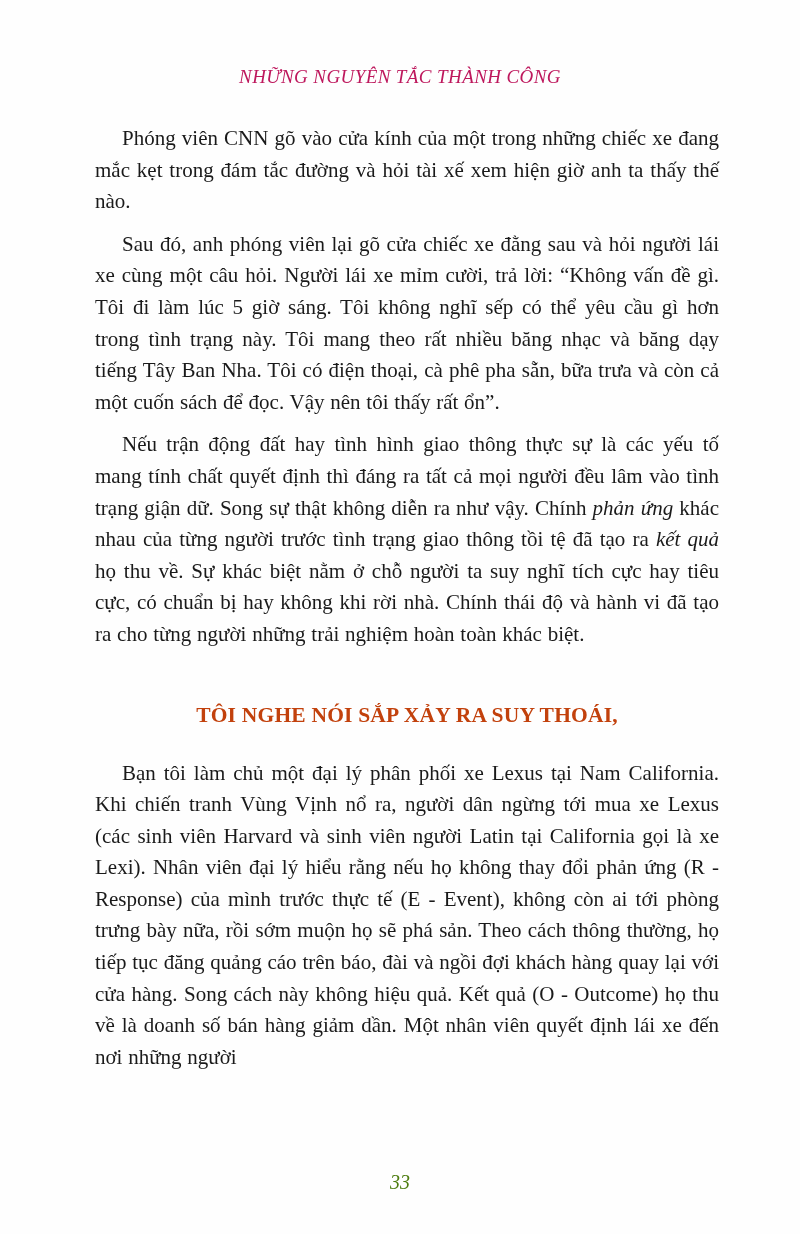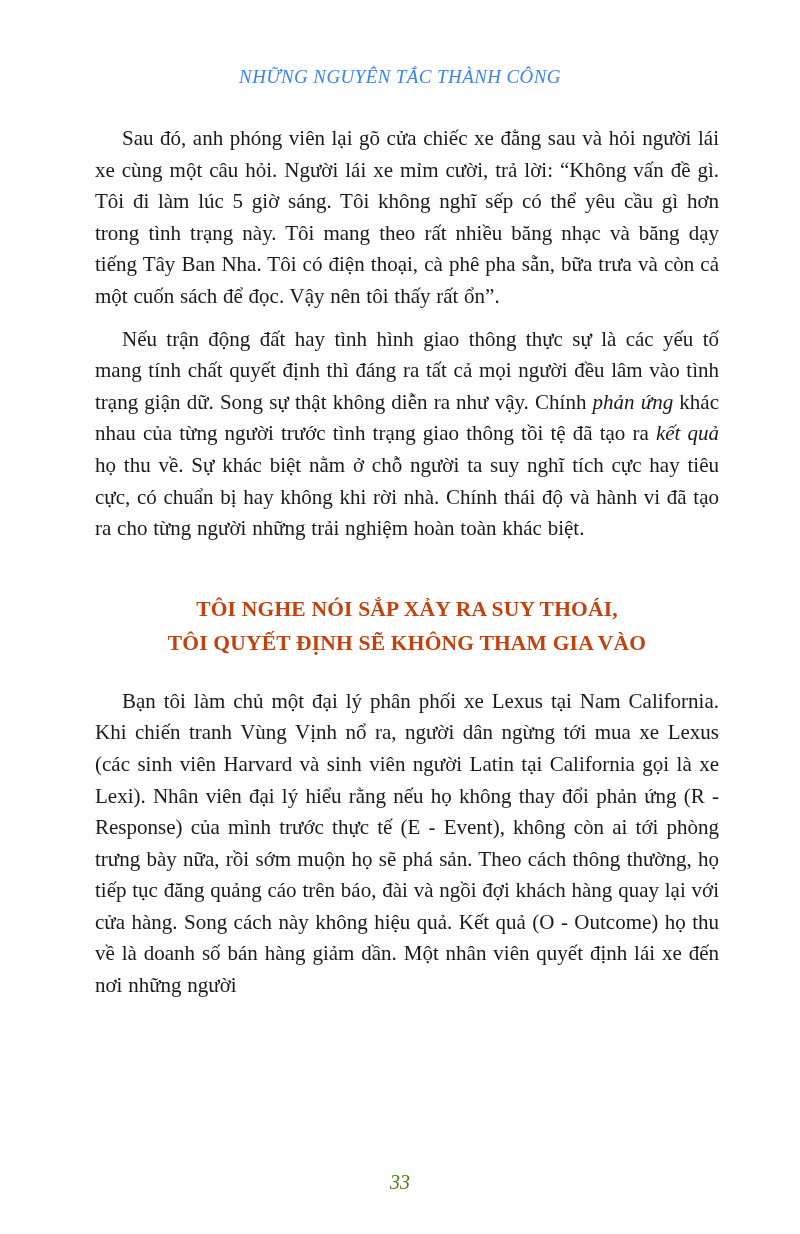--- a/index.html
+++ b/index.html
@@ -18,21 +18,21 @@
   }
   .running-head {
     position: absolute;
     top: 66px;
     left: 0;
     width: 100%;
     text-align: center;
     font-style: italic;
     font-size: 19px;
     letter-spacing: 0.4px;
-    color: #3b82f6;
+    color: #be185d;
   }
   .content {
     position: absolute;
     top: 123px;
     left: 95px;
     width: 624px;
   }
   .para {
     margin: 0 0 11px 0;
     font-size: 21px;
@@ -70,27 +70,27 @@
 </head>
 <body>
 
 <div class="page">
 
   <div class="running-head">NHỮNG NGUYÊN TẮC THÀNH CÔNG</div>
 
   <div class="content">
 
     <section>
+        <p class="para"><span>Phóng viên CNN gõ vào cửa kính của một trong những chiếc xe đang mắc kẹt trong đám tắc đường và hỏi tài xế xem hiện giờ anh ta thấy thế nào.</span></p>
         <p class="para"><span>Sau đó, anh phóng viên lại gõ cửa chiếc xe đằng sau và hỏi người lái xe cùng một câu hỏi. Người lái xe mỉm cười, trả lời: “Không vấn đề gì. Tôi đi làm lúc 5 giờ sáng. Tôi không nghĩ sếp có thể yêu cầu gì hơn trong tình trạng này. Tôi mang theo rất nhiều băng nhạc và băng dạy tiếng Tây Ban Nha. Tôi có điện thoại, cà phê pha sẵn, bữa trưa và còn cả một cuốn sách để đọc. Vậy nên tôi thấy rất ổn”.</span></p>
         <p class="para"><span>Nếu trận động đất hay tình hình giao thông thực sự là các yếu tố mang tính chất quyết định thì đáng ra tất cả mọi người đều lâm vào tình trạng giận dữ. Song sự thật không diễn ra như vậy. Chính </span><em>phản ứng</em><span> khác nhau của từng người trước tình trạng giao thông tồi tệ đã tạo ra </span><em>kết quả</em><span> họ thu về. Sự khác biệt nằm ở chỗ người ta suy nghĩ tích cực hay tiêu cực, có chuẩn bị hay không khi rời nhà. Chính thái độ và hành vi đã tạo ra cho từng người những trải nghiệm hoàn toàn khác biệt.</span></p>
       </section>
 
     <h2 class="section-heading">
       <span class="heading-line">TÔI NGHE NÓI SẮP XẢY RA SUY THOÁI,</span>
-      <span class="heading-line">TÔI QUYẾT ĐỊNH SẼ KHÔNG THAM GIA VÀO</span>
     </h2>
 
     <section>
         <p class="para"><span>Bạn tôi làm chủ một đại lý phân phối xe Lexus tại Nam California. Khi chiến tranh Vùng Vịnh nổ ra, người dân ngừng tới mua xe Lexus (các sinh viên Harvard và sinh viên người Latin tại California gọi là xe Lexi). Nhân viên đại lý hiểu rằng nếu họ không thay đổi phản ứng (R - Response) của mình trước thực tế (E - Event), không còn ai tới phòng trưng bày nữa, rồi sớm muộn họ sẽ phá sản. Theo cách thông thường, họ tiếp tục đăng quảng cáo trên báo, đài và ngồi đợi khách hàng quay lại với cửa hàng. Song cách này không hiệu quả. Kết quả (O - Outcome) họ thu về là doanh số bán hàng giảm dần. Một nhân viên quyết định lái xe đến nơi những người</span></p>
       </section>
 
   </div>
 
   <div class="page-number">33</div>
 

